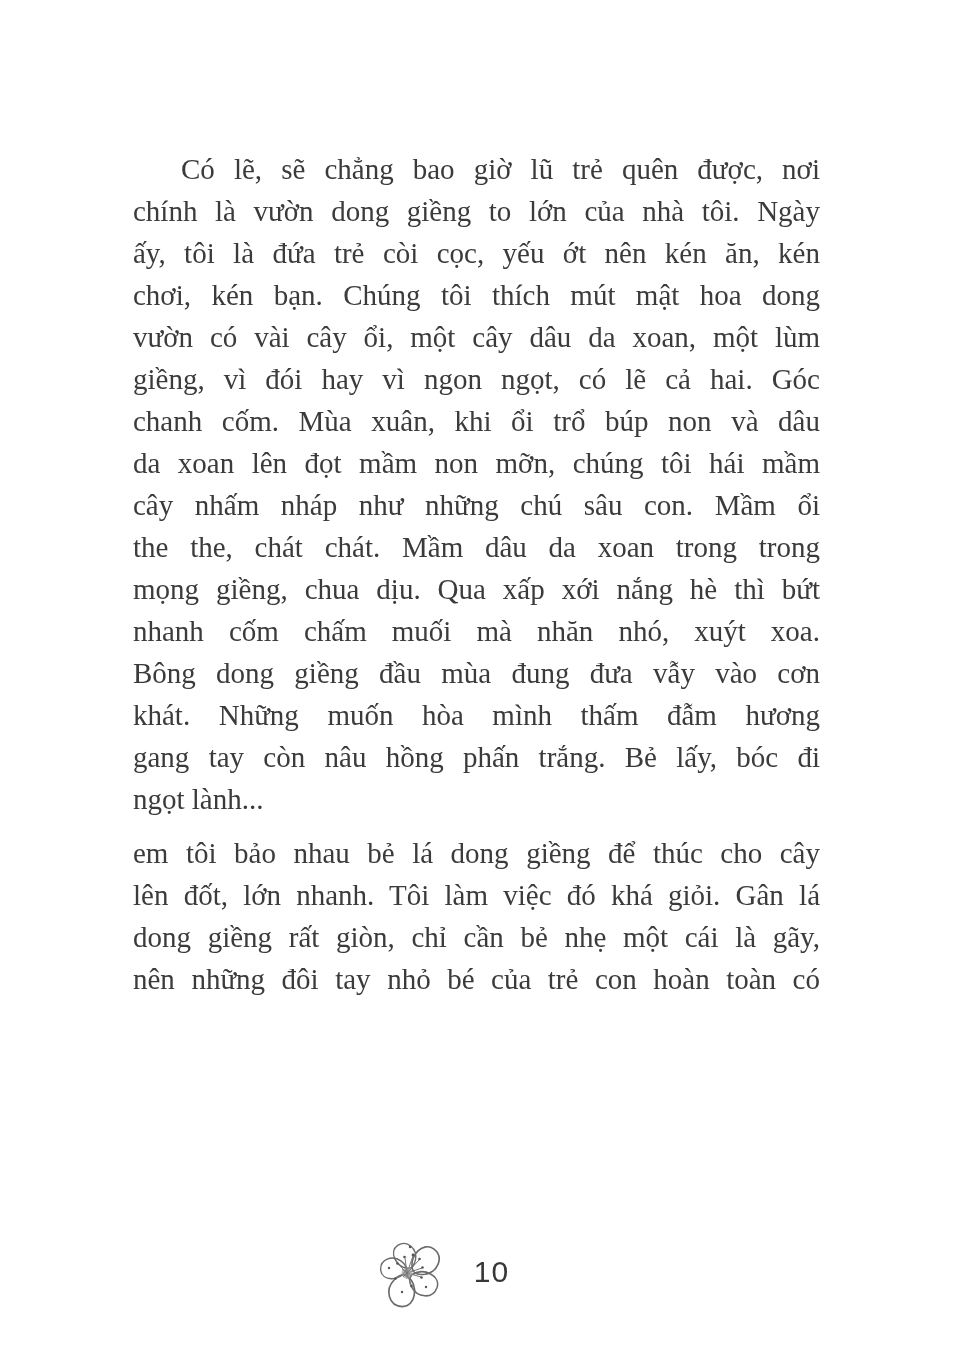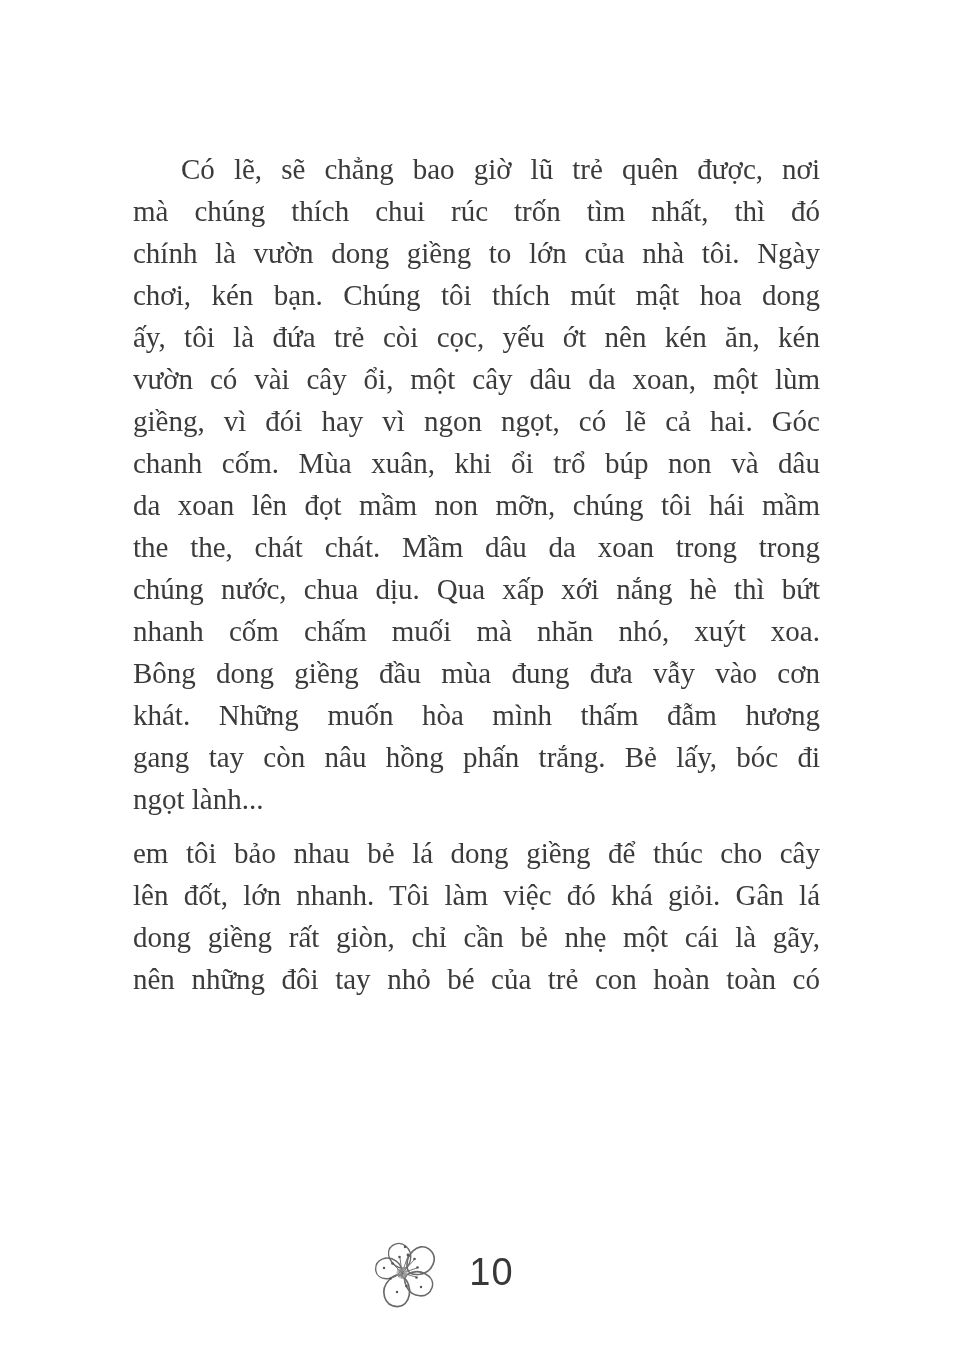--- a/index.html
+++ b/index.html
@@ -40,45 +40,45 @@
     width: 977px;
     height: 76px;
     display: flex;
     align-items: center;
     justify-content: center;
     gap: 24px;
     transform: translateX(-50px);
   }
   .page-number {
     font-family: "Liberation Sans", "DejaVu Sans", sans-serif;
-    font-size: 38px;
+    font-size: 30px;
     letter-spacing: 1px;
     color: #383838;
     text-align: right;
   }
   .blossom-svg { display: block; }
 </style>
 </head>
 <body>
 
 <div class="page">
 
   <div class="text-block">
       <div class="paragraph">
         <div class="line indent just">Có lẽ, sẽ chẳng bao giờ lũ trẻ quên được, nơi</div>
-        <div class="line just">mà chúng thích chui rúc trốn tìm nhất, thì đó</div>
         <div class="line just">chính là vườn dong giềng to lớn của nhà tôi. Ngày</div>
+        <div class="line just">ấy, tôi là đứa trẻ còi cọc, yếu ớt nên kén ăn, kén</div>
         <div class="line just">chơi, kén bạn. Chúng tôi thích mút mật hoa dong</div>
-        <div class="line just">ấy, tôi là đứa trẻ còi cọc, yếu ớt nên kén ăn, kén</div>
         <div class="line just">vườn có vài cây ổi, một cây dâu da xoan, một lùm</div>
         <div class="line just">giềng, vì đói hay vì ngon ngọt, có lẽ cả hai. Góc</div>
         <div class="line just">chanh cốm. Mùa xuân, khi ổi trổ búp non và dâu</div>
         <div class="line just">da xoan lên đọt mầm non mỡn, chúng tôi hái mầm</div>
+        <div class="line just">cây nhấm nháp như những chú sâu con. Mầm ổi</div>
         <div class="line just">the the, chát chát. Mầm dâu da xoan trong trong</div>
-        <div class="line just">chúng nước, chua dịu. Qua xấp xới nắng hè thì bứt</div>
+        <div class="line just">mọng giềng, chua dịu. Qua xấp xới nắng hè thì bứt</div>
         <div class="line just">nhanh cốm chấm muối mà nhăn nhó, xuýt xoa.</div>
         <div class="line just">Bông dong giềng đầu mùa đung đưa vẫy vào cơn</div>
         <div class="line just">khát. Những muốn hòa mình thấm đẫm hương</div>
         <div class="line just">gang tay còn nâu hồng phấn trắng. Bẻ lấy, bóc đi</div>
         <div class="line">ngọt lành...</div>
       </div>
       <div class="paragraph">
         <div class="line just">em tôi bảo nhau bẻ lá dong giềng để thúc cho cây</div>
         <div class="line just">lên đốt, lớn nhanh. Tôi làm việc đó khá giỏi. Gân lá</div>
         <div class="line just">dong giềng rất giòn, chỉ cần bẻ nhẹ một cái là gãy,</div>

